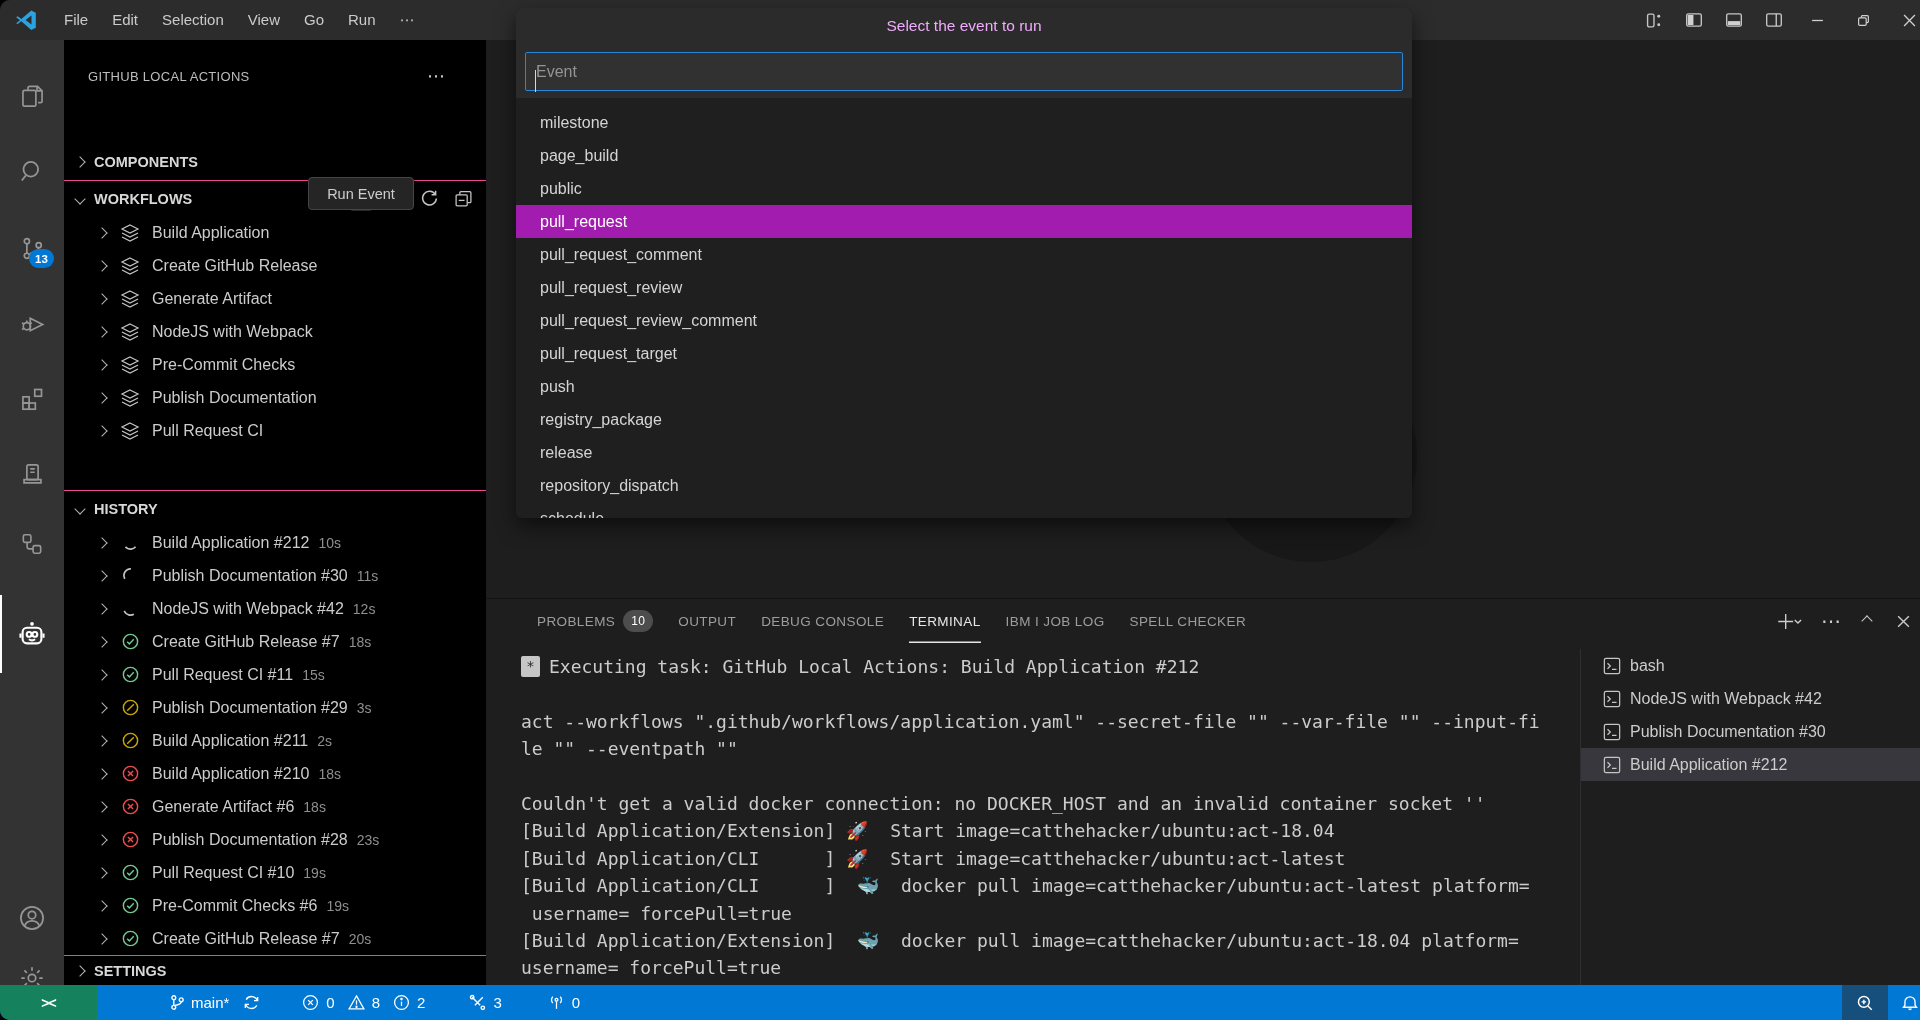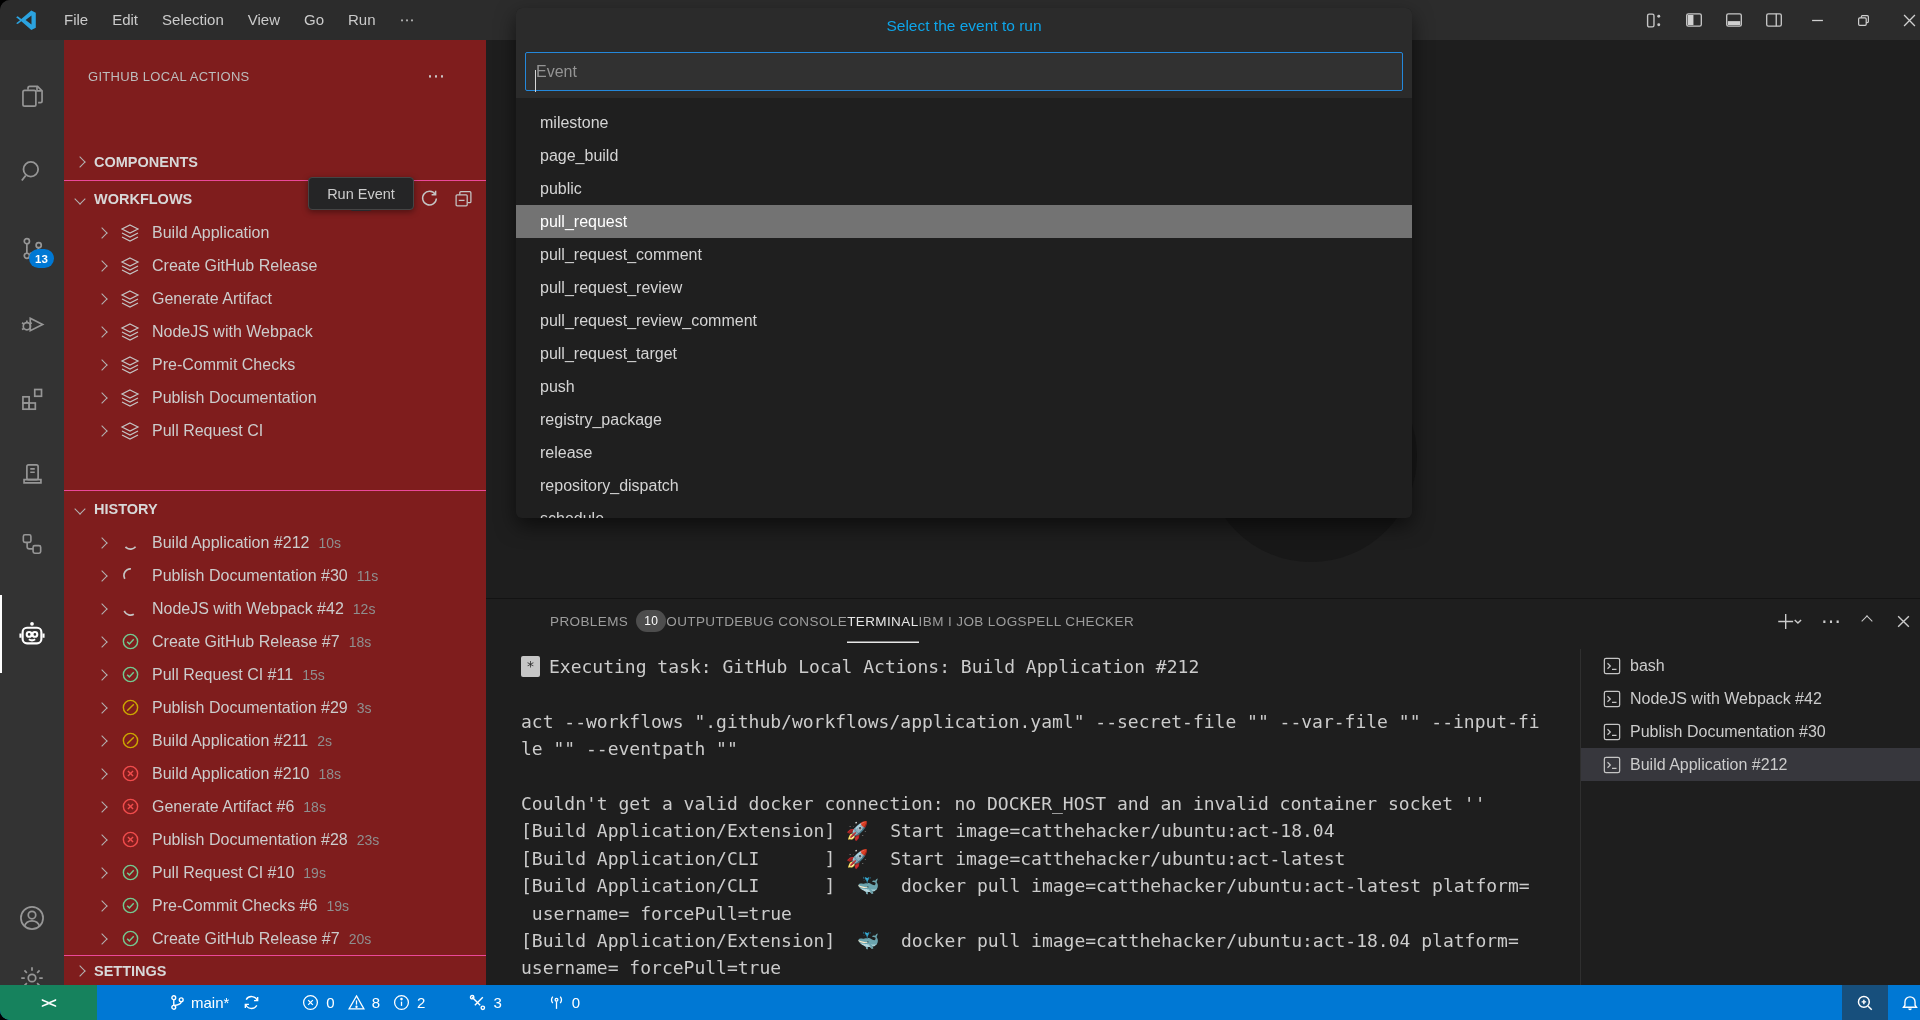--- a/index.html
+++ b/index.html
@@ -13,21 +13,21 @@
   .tb-right{position:absolute;right:0;top:0;height:40px;display:flex;align-items:center;}
   .tb-icon{width:40px;height:40px;display:flex;align-items:center;justify-content:center;color:#c6c6c6;}
   .winctl{width:46px;height:40px;display:flex;align-items:center;justify-content:center;color:#d0d0d0;}
   
   .activitybar{position:absolute;left:0;top:40px;width:64px;bottom:35px;background:#333333;z-index:10;}
   .ab-item{position:absolute;left:0;width:64px;height:52px;display:flex;align-items:center;justify-content:center;color:#969696;}
   .ab-item.active{color:#fff;box-shadow:inset 2px 0 0 #fff;}
   .ab-badge{position:absolute;right:10px;bottom:6px;min-width:19px;height:19px;border-radius:10px;background:#0078d4;color:#fff;
             font-size:11.5px;display:flex;align-items:center;justify-content:center;padding:0 3px;font-weight:bold;}
   
-  .sidebar{position:absolute;left:64px;top:40px;width:422px;bottom:35px;background:#7f1d1d;z-index:10;}
+  .sidebar{position:absolute;left:64px;top:40px;width:422px;bottom:35px;background:#000000;z-index:10;}
   .sb-title{position:absolute;left:24px;top:16px;height:40px;display:flex;align-items:center;font-size:13px;color:#bdbdbd;letter-spacing:.3px;}
   .sb-title-more{position:absolute;left:358px;top:22px;width:28px;height:28px;display:flex;align-items:center;justify-content:center;
                  font-size:18px;color:#cfcfcf;}
   .section-row{position:absolute;left:0;width:100%;display:flex;align-items:center;font-weight:bold;font-size:14.5px;color:#d8d8d8;}
   .sec-chev{margin:0 10px 0 12px;}
   .tree-row{position:absolute;left:0;width:100%;height:33px;display:flex;align-items:center;font-size:16px;color:#cccccc;white-space:nowrap;}
   .tr-chev{margin-left:34px;flex:0 0 auto;}
   .tr-icon{margin-left:14px;margin-right:12px;width:20px;height:20px;flex:0 0 auto;display:flex;align-items:center;justify-content:center;}
   .duration{color:#8f8f8f;font-size:14px;margin-left:9px;}
   .cr{width:7px;height:7px;border-top:1.5px solid #b4b4b4;border-right:1.5px solid #b4b4b4;transform:rotate(45deg);display:inline-block;}
@@ -38,21 +38,21 @@
   .tooltip{position:absolute;left:308px;top:177px;width:104px;height:31px;background:#252526;border:1px solid #454545;border-radius:4px;
            display:flex;align-items:center;justify-content:center;font-size:14.5px;color:#cccccc;z-index:60;box-shadow:0 2px 6px rgba(0,0,0,.4);}
   .divider-top{border-top:1px solid #ec4899;}
   
   .st-run{color:#c5c5c5;} .st-ok{color:#73c991;} .st-cancel{color:#cca700;} .st-fail{color:#f14c4c;}
   
   .editor{position:absolute;left:486px;top:40px;right:0;height:558px;background:#1e1e1e;z-index:1;}
   .watermark{position:absolute;left:719px;top:310px;width:212px;height:212px;border-radius:50%;background:#181818;}
   
   .panel{position:absolute;left:486px;top:598px;right:0;bottom:35px;background:#1e1e1e;border-top:1px solid #131313;z-index:5;}
-  .panel-tabs{position:absolute;left:64px;top:0;height:44px;display:flex;align-items:center;}
+  .panel-tabs{position:absolute;left:51px;top:0;height:44px;display:flex;align-items:center;gap:25px;}
   .ptab{font-size:13.5px;letter-spacing:.4px;color:#9d9d9d;display:flex;align-items:center;gap:8px;height:44px;}
   .ptab.active{color:#e7e7e7;box-shadow:inset 0 -1.5px 0 #e7e7e7;}
   .ptab-badge{min-width:22px;height:22px;border-radius:11px;background:#4d4d4d;color:#fff;font-size:12px;display:flex;
               align-items:center;justify-content:center;padding:0 4px;}
   .panel-toolbar{position:absolute;right:18px;top:8px;height:28px;display:flex;align-items:center;gap:14px;color:#cccccc;}
   .pt-icon{display:flex;align-items:center;justify-content:center;width:22px;height:22px;}
   .term-lines{position:absolute;left:35px;top:54px;width:1060px;bottom:0;overflow:hidden;
               font-family:"DejaVu Sans Mono",monospace;font-size:18px;line-height:27.4px;color:#cccccc;}
   .tline{white-space:pre;height:27.4px;}
   .tline.first{padding-left:28px;}
@@ -67,29 +67,29 @@
              color:#fff;font-size:15px;z-index:30;}
   .sb-remote{width:97px;height:35px;background:#16825d;display:flex;align-items:center;justify-content:center;
              font-weight:bold;letter-spacing:-1px;font-size:14px;}
   .sb-item{display:flex;align-items:center;gap:5px;white-space:nowrap;}
   .sb-right{position:absolute;right:0;top:0;height:35px;display:flex;align-items:center;}
   .sb-zoombox{width:46px;height:35px;background:#174f7c;display:flex;align-items:center;justify-content:center;}
   .sb-bell{width:44px;height:35px;display:flex;align-items:center;justify-content:center;}
   
   .quickpick{position:absolute;left:516px;top:8px;width:896px;height:510px;background:#1f1f1f;border-radius:6px;z-index:50;
              box-shadow:0 8px 20px rgba(0,0,0,.55);overflow:hidden;}
-  .qp-title{height:36px;background:#2b2b2b;display:flex;align-items:center;justify-content:center;font-size:15.5px;color:#0ea5e9;}
+  .qp-title{height:36px;background:#2b2b2b;display:flex;align-items:center;justify-content:center;font-size:15.5px;color:#f0abfc;}
   .qp-inputwrap{background:#2b2b2b;padding:8px 9px 7px;}
   .qp-input{position:relative;width:100%;box-sizing:border-box;height:39px;background:#313131;border:1.2px solid #2488db;border-radius:2px;
             color:#cccccc;font-size:16px;padding:0 10px;font-family:"Liberation Sans",sans-serif;outline:none;}
   .qp-input::placeholder{color:#949494;}
   .qp-caret{position:absolute;left:19px;top:62px;width:1.2px;height:22px;background:#d7d7d7;}
   .qp-list{position:absolute;left:0;right:0;top:90px;bottom:0;overflow:hidden;padding-top:8px;}
   .qp-item{height:33px;display:flex;align-items:center;padding-left:24px;font-size:16px;color:#d4d4d4;}
-  .qp-item.selected{background:#737373;color:#fff;}
+  .qp-item.selected{background:#a21caf;color:#fff;}
   svg{display:block;}
 </style>
 </head>
 <body>
 
 <div class="window">
 
   <div class="titlebar">
     <span class="logo">
       <svg viewBox="0 0 24 24" width="24" height="24">

